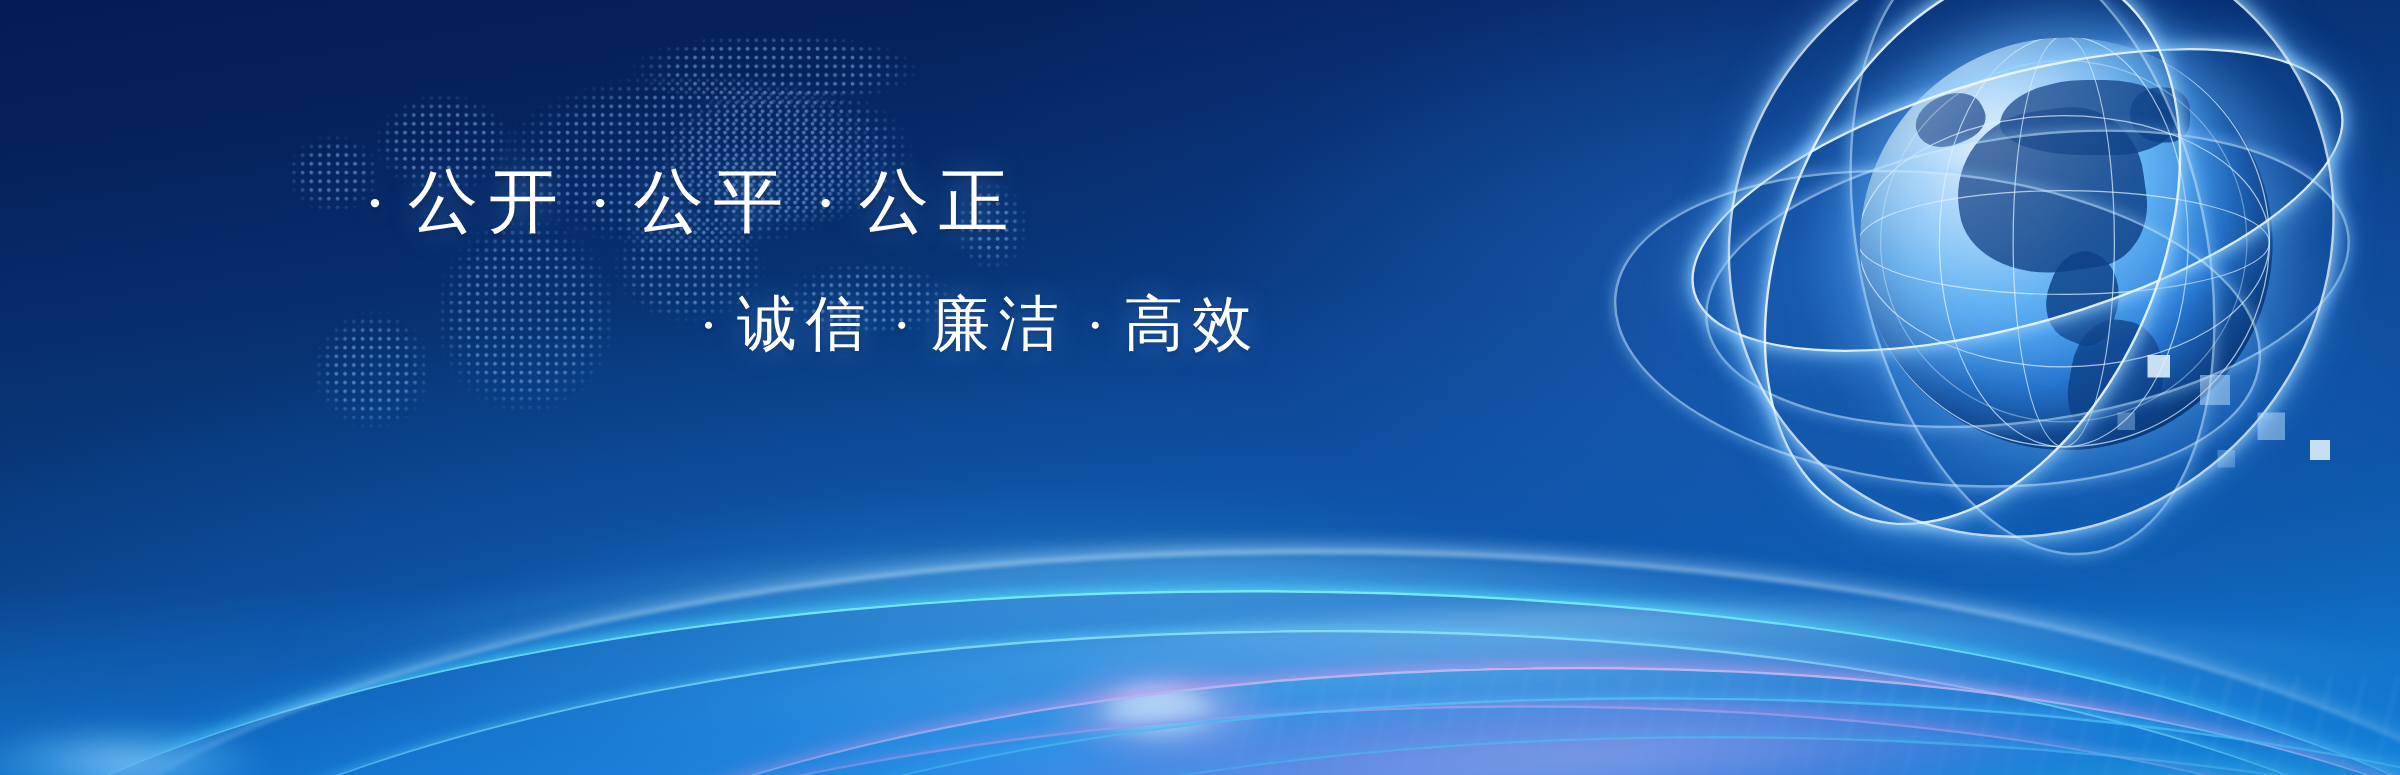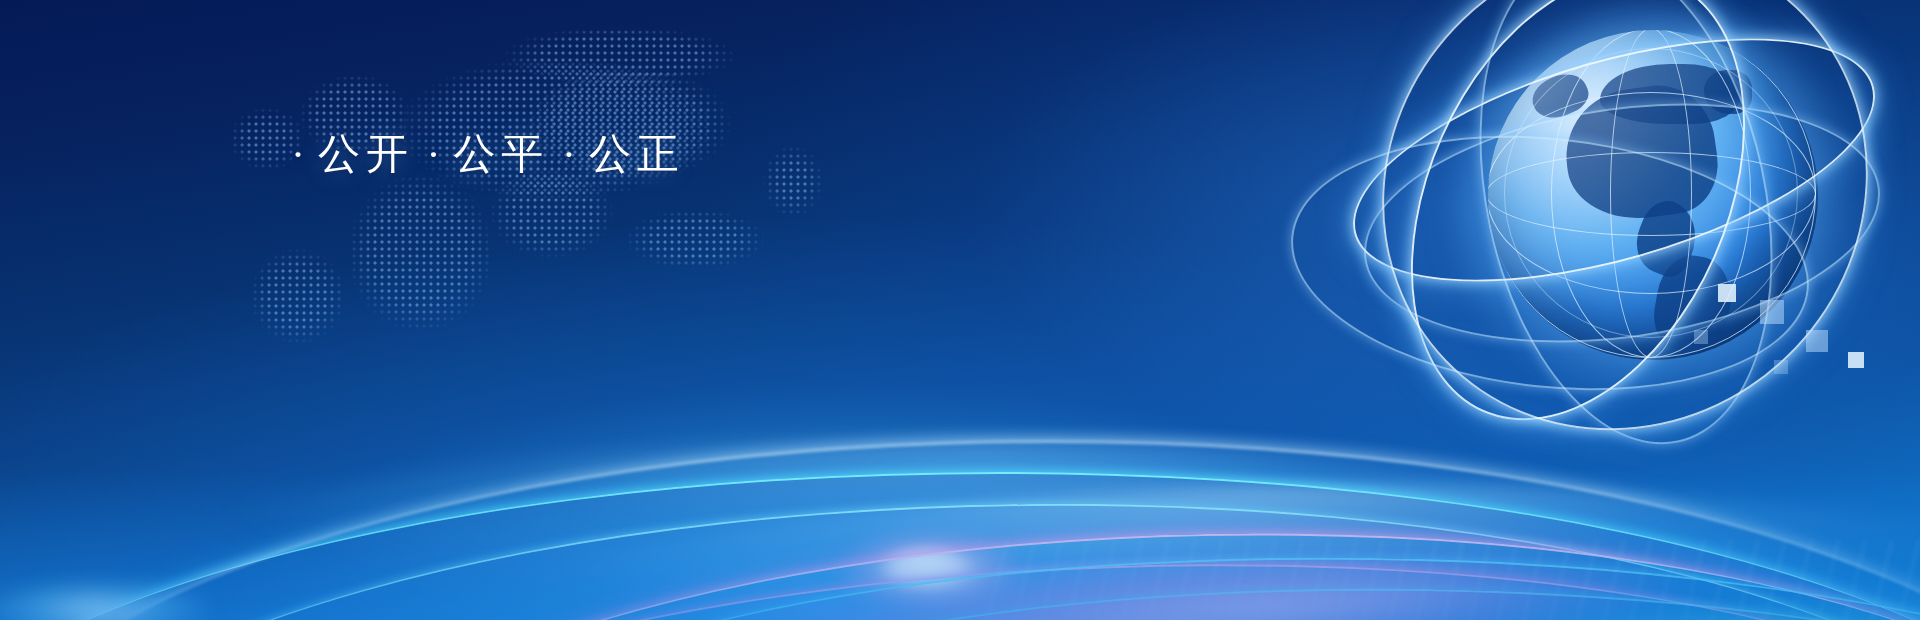--- a/index.html
+++ b/index.html
@@ -30,21 +30,21 @@
 
   
   .slogan{
     position:absolute;left:0;top:132px;width:1150px;
     color:#ffffff;
     text-shadow:0 0 22px rgba(120,190,255,0.40), 0 2px 4px rgba(0,20,60,0.35);
     letter-spacing:.02em;
     user-select:none;
   }
   .line{
-    font-size:42px;line-height:1.06;font-weight:400;white-space:nowrap;
+    font-size:56px;line-height:1.06;font-weight:400;white-space:nowrap;
   }
   .line1{padding-left:292px;}
   .line2{padding-left:560px;margin-top:43px;font-size:48px;}
   .line .sep{font-size:.9em;}
   .line .wd{letter-spacing:.14em;}
 
   
   .globe-wrap{
     position:absolute;right:24px;top:-12px;width:560px;height:430px;
   }
@@ -141,20 +141,28 @@
 
   <div class="slogan">
     <div class="line line1">
       <span class="sep">·</span>
       <span class="wd">公开</span>
       <span class="sep">·</span>
       <span class="wd">公平</span>
       <span class="sep">·</span>
       <span class="wd">公正</span>
     </div>
+    <div class="line line2">
+      <span class="sep">·</span>
+      <span class="wd">诚信</span>
+      <span class="sep">·</span>
+      <span class="wd">廉洁</span>
+      <span class="sep">·</span>
+      <span class="wd">高效</span>
+    </div>
   </div>
 
   <div class="globe-wrap">
     <div class="globe-glow"></div>
 
     <div class="globe">
 
       <div class="land" style="left:78px;top:58px;width:150px;height:130px;border-radius:46% 38% 30% 52%/52% 46% 40% 44%;transform:rotate(-8deg);"></div>
       <div class="land" style="left:112px;top:34px;width:140px;height:60px;border-radius:50% 40% 34% 48%/60% 50% 44% 40%;"></div>
       <div class="land" style="left:216px;top:40px;width:48px;height:44px;border-radius:50% 44% 40% 56%;"></div>

